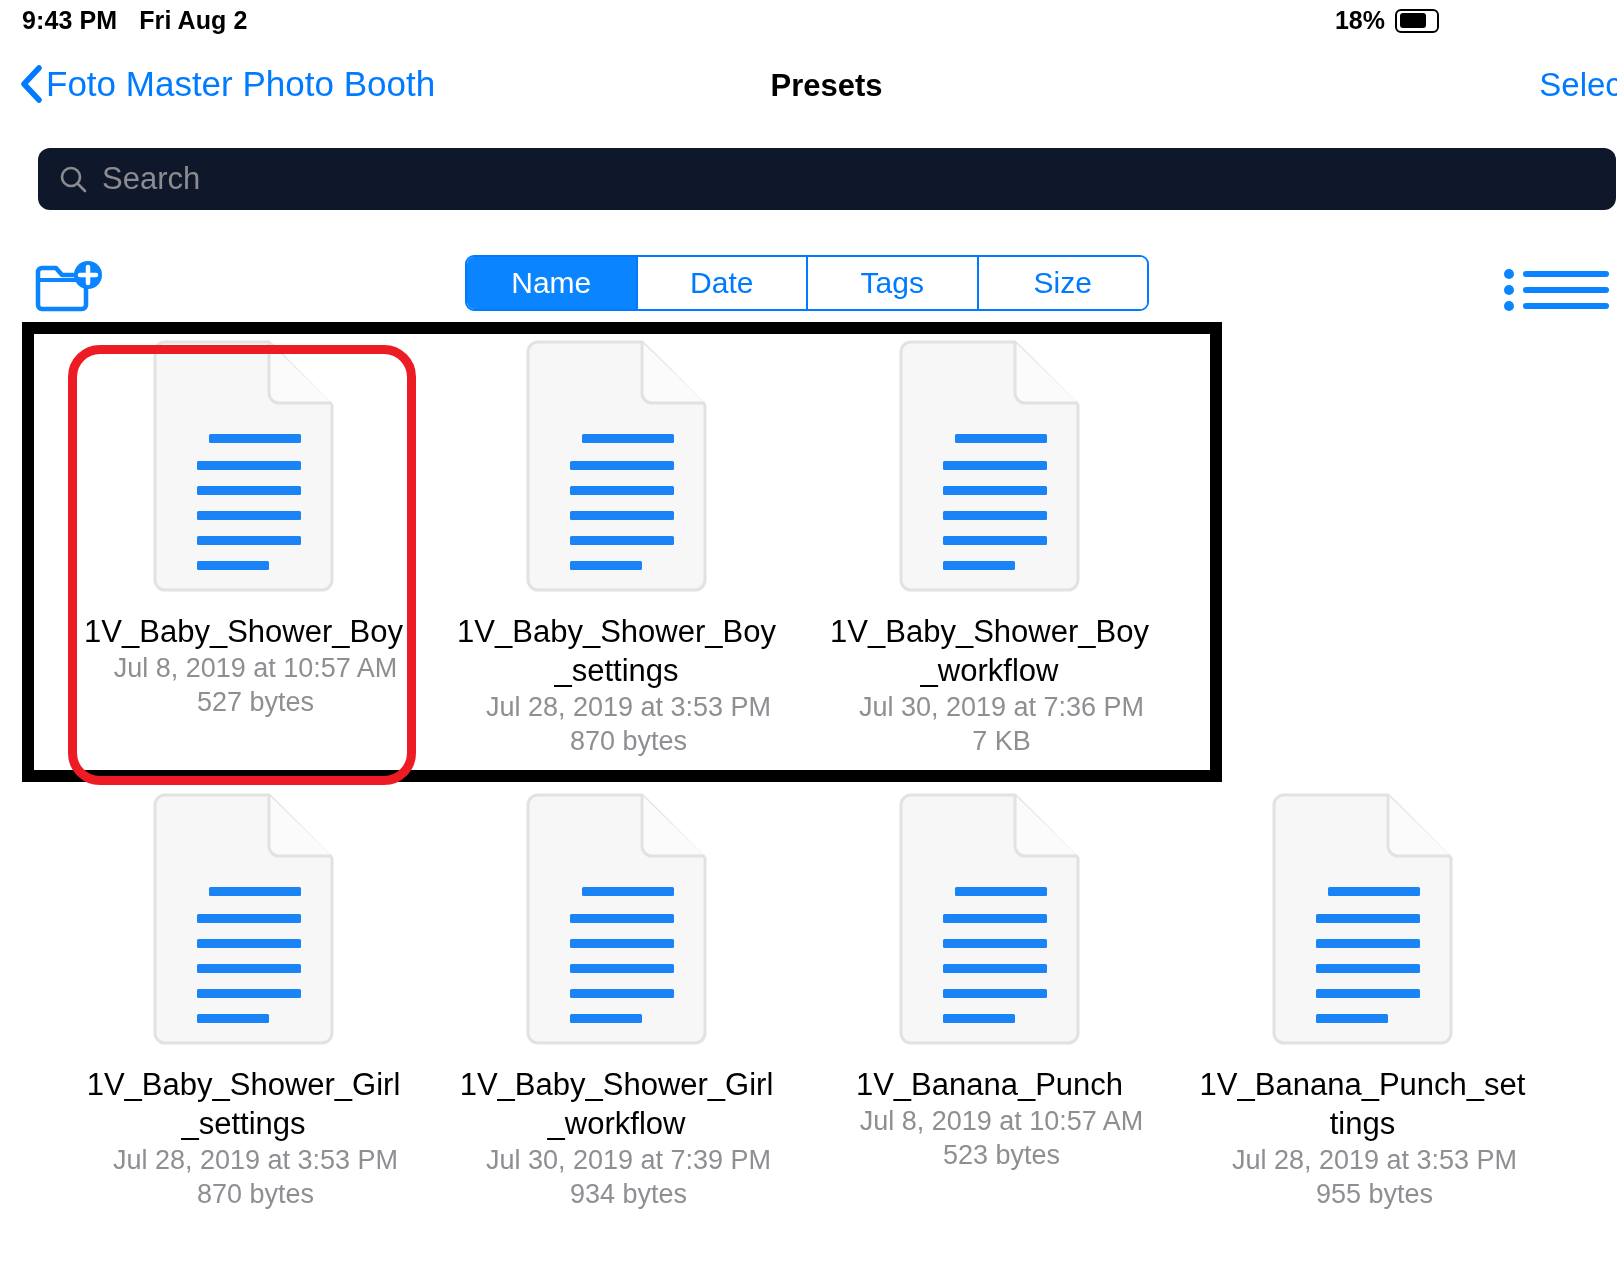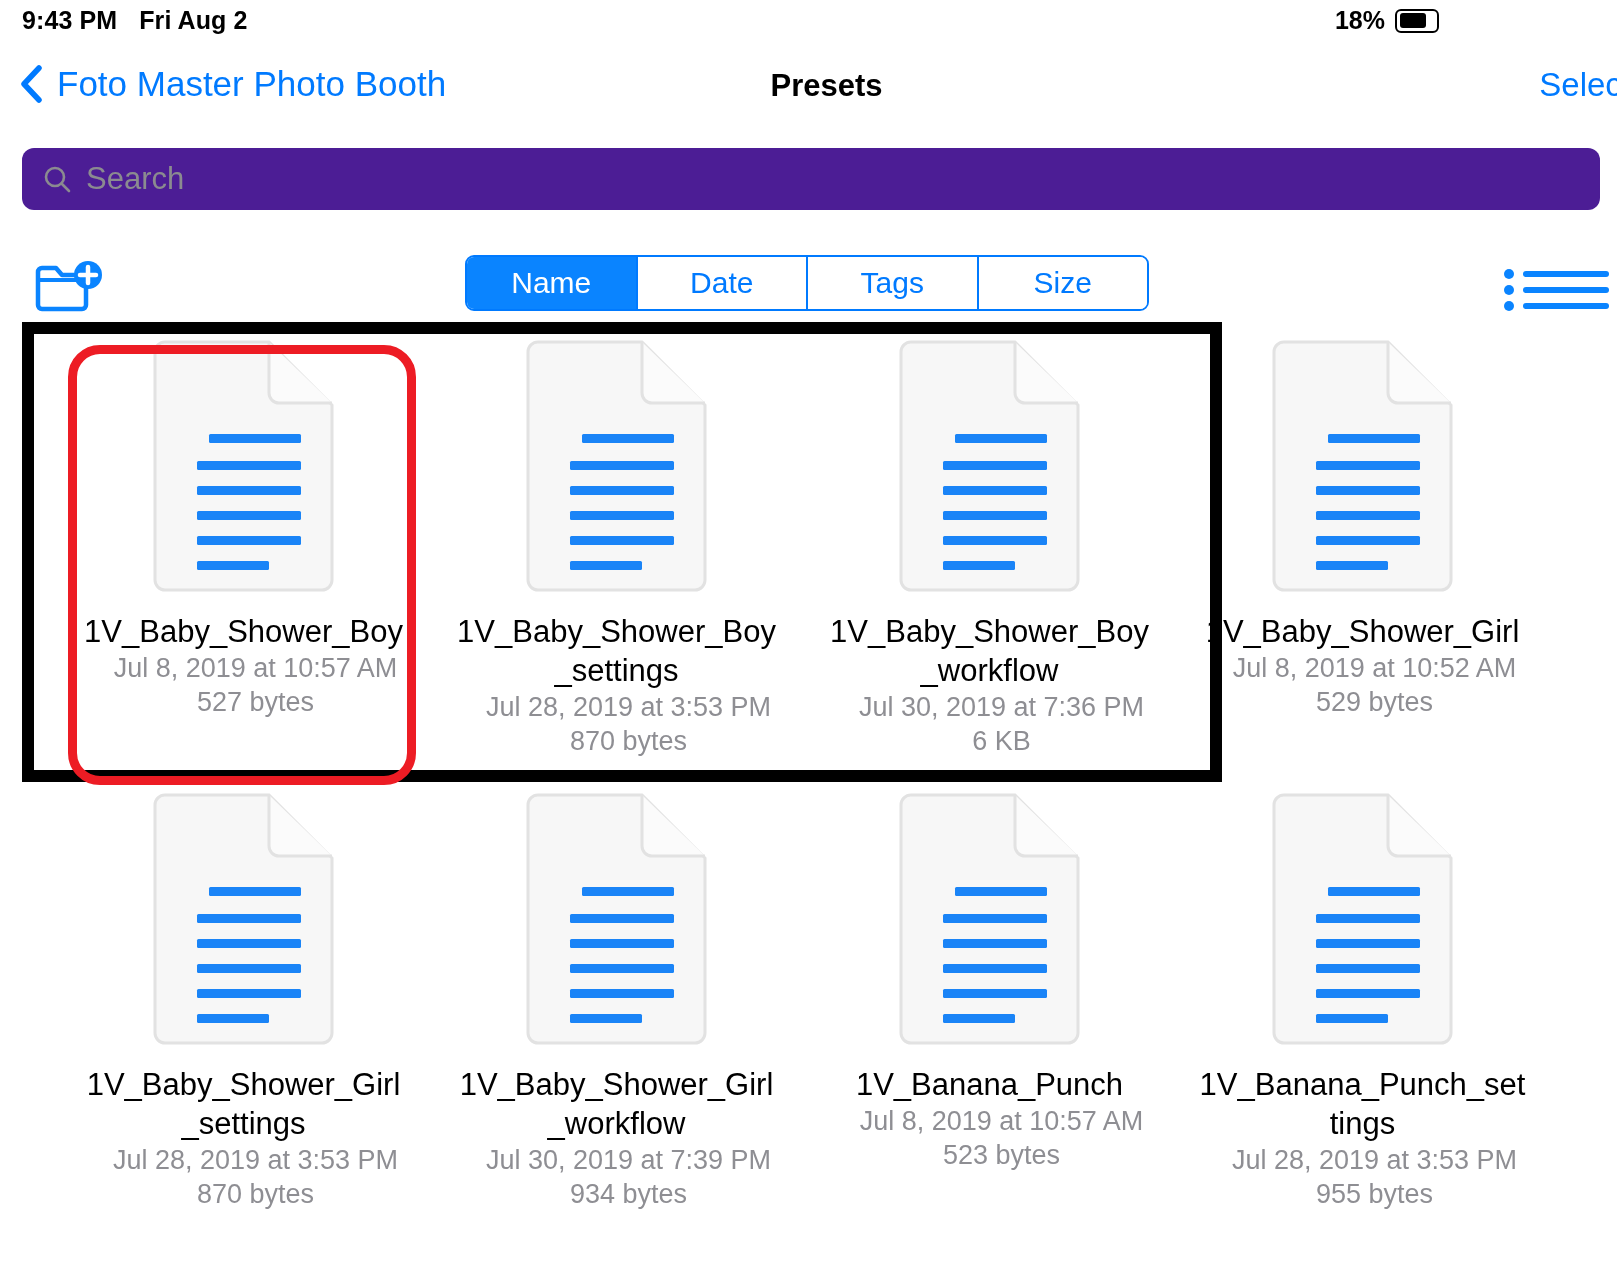--- a/index.html
+++ b/index.html
@@ -34,38 +34,38 @@
     position: absolute; left: 2.5px; top: 2.5px; bottom: 2.5px;
     width: 26px; background: #000; border-radius: 3px;
   }
 
   
   .navbar {
     position: absolute; top: 48px; left: 0; width: 1617px; height: 88px;
   }
   .back-btn {
     position: absolute; left: 20px; top: 16px;
-    display: flex; align-items: center; gap: 15px;
+    display: flex; align-items: center; gap: 4px;
     color: #007AFF; font-size: 35px; cursor: pointer;
   }
   .chev { width: 22px; height: 38px; flex: none; }
   .nav-title {
     position: absolute; left: 0; right: 0; top: 20px;
     text-align: center; font-size: 31px; font-weight: bold; color: #000; margin-left: 36px;
   }
   .select-btn {
     position: absolute; right: -14px; top: 18px;
     color: #007AFF; font-size: 33px; cursor: pointer; white-space: nowrap;
   }
 
   
   .searchwrap { position: absolute; top: 148px; left: 0; width: 1617px; height: 62px; }
   .searchfield {
-    position: absolute; left: 22px; top: 0; width: 1578px; height: 62px;
-    background: #4c1d95; border-radius: 12px;
+    position: absolute; left: 38px; top: 0; width: 1578px; height: 62px;
+    background: #0f172a; border-radius: 12px;
     display: flex; align-items: center; padding-left: 20px; gap: 14px;
   }
   .search-ph { font-size: 31px; color: #8b8b90; }
 
   
   .toolbar { position: absolute; top: 250px; left: 4px; width: 1617px; height: 80px; }
   .newfolder { position: absolute; left: 30px; top: 8px; cursor: pointer; }
   .listview  { position: absolute; right: 8px; top: 18px; cursor: pointer; }
   .segmented {
     position: absolute; left: 461px; top: 5px;
@@ -235,42 +235,23 @@
               <rect x="46" y="121" width="104" height="9" rx="1.5"></rect>
               <rect x="46" y="146" width="104" height="9" rx="1.5"></rect>
               <rect x="46" y="171" width="104" height="9" rx="1.5"></rect>
               <rect x="46" y="196" width="104" height="9" rx="1.5"></rect>
               <rect x="46" y="221" width="72" height="9" rx="1.5"></rect>
             </g>
           </svg>
         </div>
         <div class="fname">1V_Baby_Shower_Boy_workflow</div>
         <div class="fmeta">Jul 30, 2019 at 7:36 PM</div>
-        <div class="fmeta">6 KB</div>
-      </div>
-
-      <div class="cell">
-        <div class="doc-icon">
-          <svg viewBox="0 0 185 252">
-            <path d="M4 12 a10 10 0 0 1 10 -10 h104 l63 63 v175 a10 10 0 0 1 -10 10 h-157 a10 10 0 0 1 -10 -10 z" fill="#f7f7f7" stroke="#e2e2e2" stroke-width="3"></path>
-            <path d="M118 2 v51 a10 10 0 0 0 10 10 h53" fill="#fbfbfb" stroke="#e2e2e2" stroke-width="3"></path>
-            <g fill="#1a84f7">
-              <rect x="58" y="94" width="92" height="9" rx="1.5"></rect>
-              <rect x="46" y="121" width="104" height="9" rx="1.5"></rect>
-              <rect x="46" y="146" width="104" height="9" rx="1.5"></rect>
-              <rect x="46" y="171" width="104" height="9" rx="1.5"></rect>
-              <rect x="46" y="196" width="104" height="9" rx="1.5"></rect>
-              <rect x="46" y="221" width="72" height="9" rx="1.5"></rect>
-            </g>
-          </svg>
-        </div>
-        <div class="fname">1V_Baby_Shower_Girl</div>
-        <div class="fmeta">Jul 8, 2019 at 10:52 AM</div>
-        <div class="fmeta">529 bytes</div>
-      </div>
+        <div class="fmeta">7 KB</div>
+      </div>
+
     </div>
 
     <div class="row" style="margin-top:35px;">
       <div class="cell c0">
         <div class="doc-icon">
           <svg viewBox="0 0 185 252">
             <path d="M4 12 a10 10 0 0 1 10 -10 h104 l63 63 v175 a10 10 0 0 1 -10 10 h-157 a10 10 0 0 1 -10 -10 z" fill="#f7f7f7" stroke="#e2e2e2" stroke-width="3"></path>
             <path d="M118 2 v51 a10 10 0 0 0 10 10 h53" fill="#fbfbfb" stroke="#e2e2e2" stroke-width="3"></path>
             <g fill="#1a84f7">
               <rect x="58" y="94" width="92" height="9" rx="1.5"></rect>

